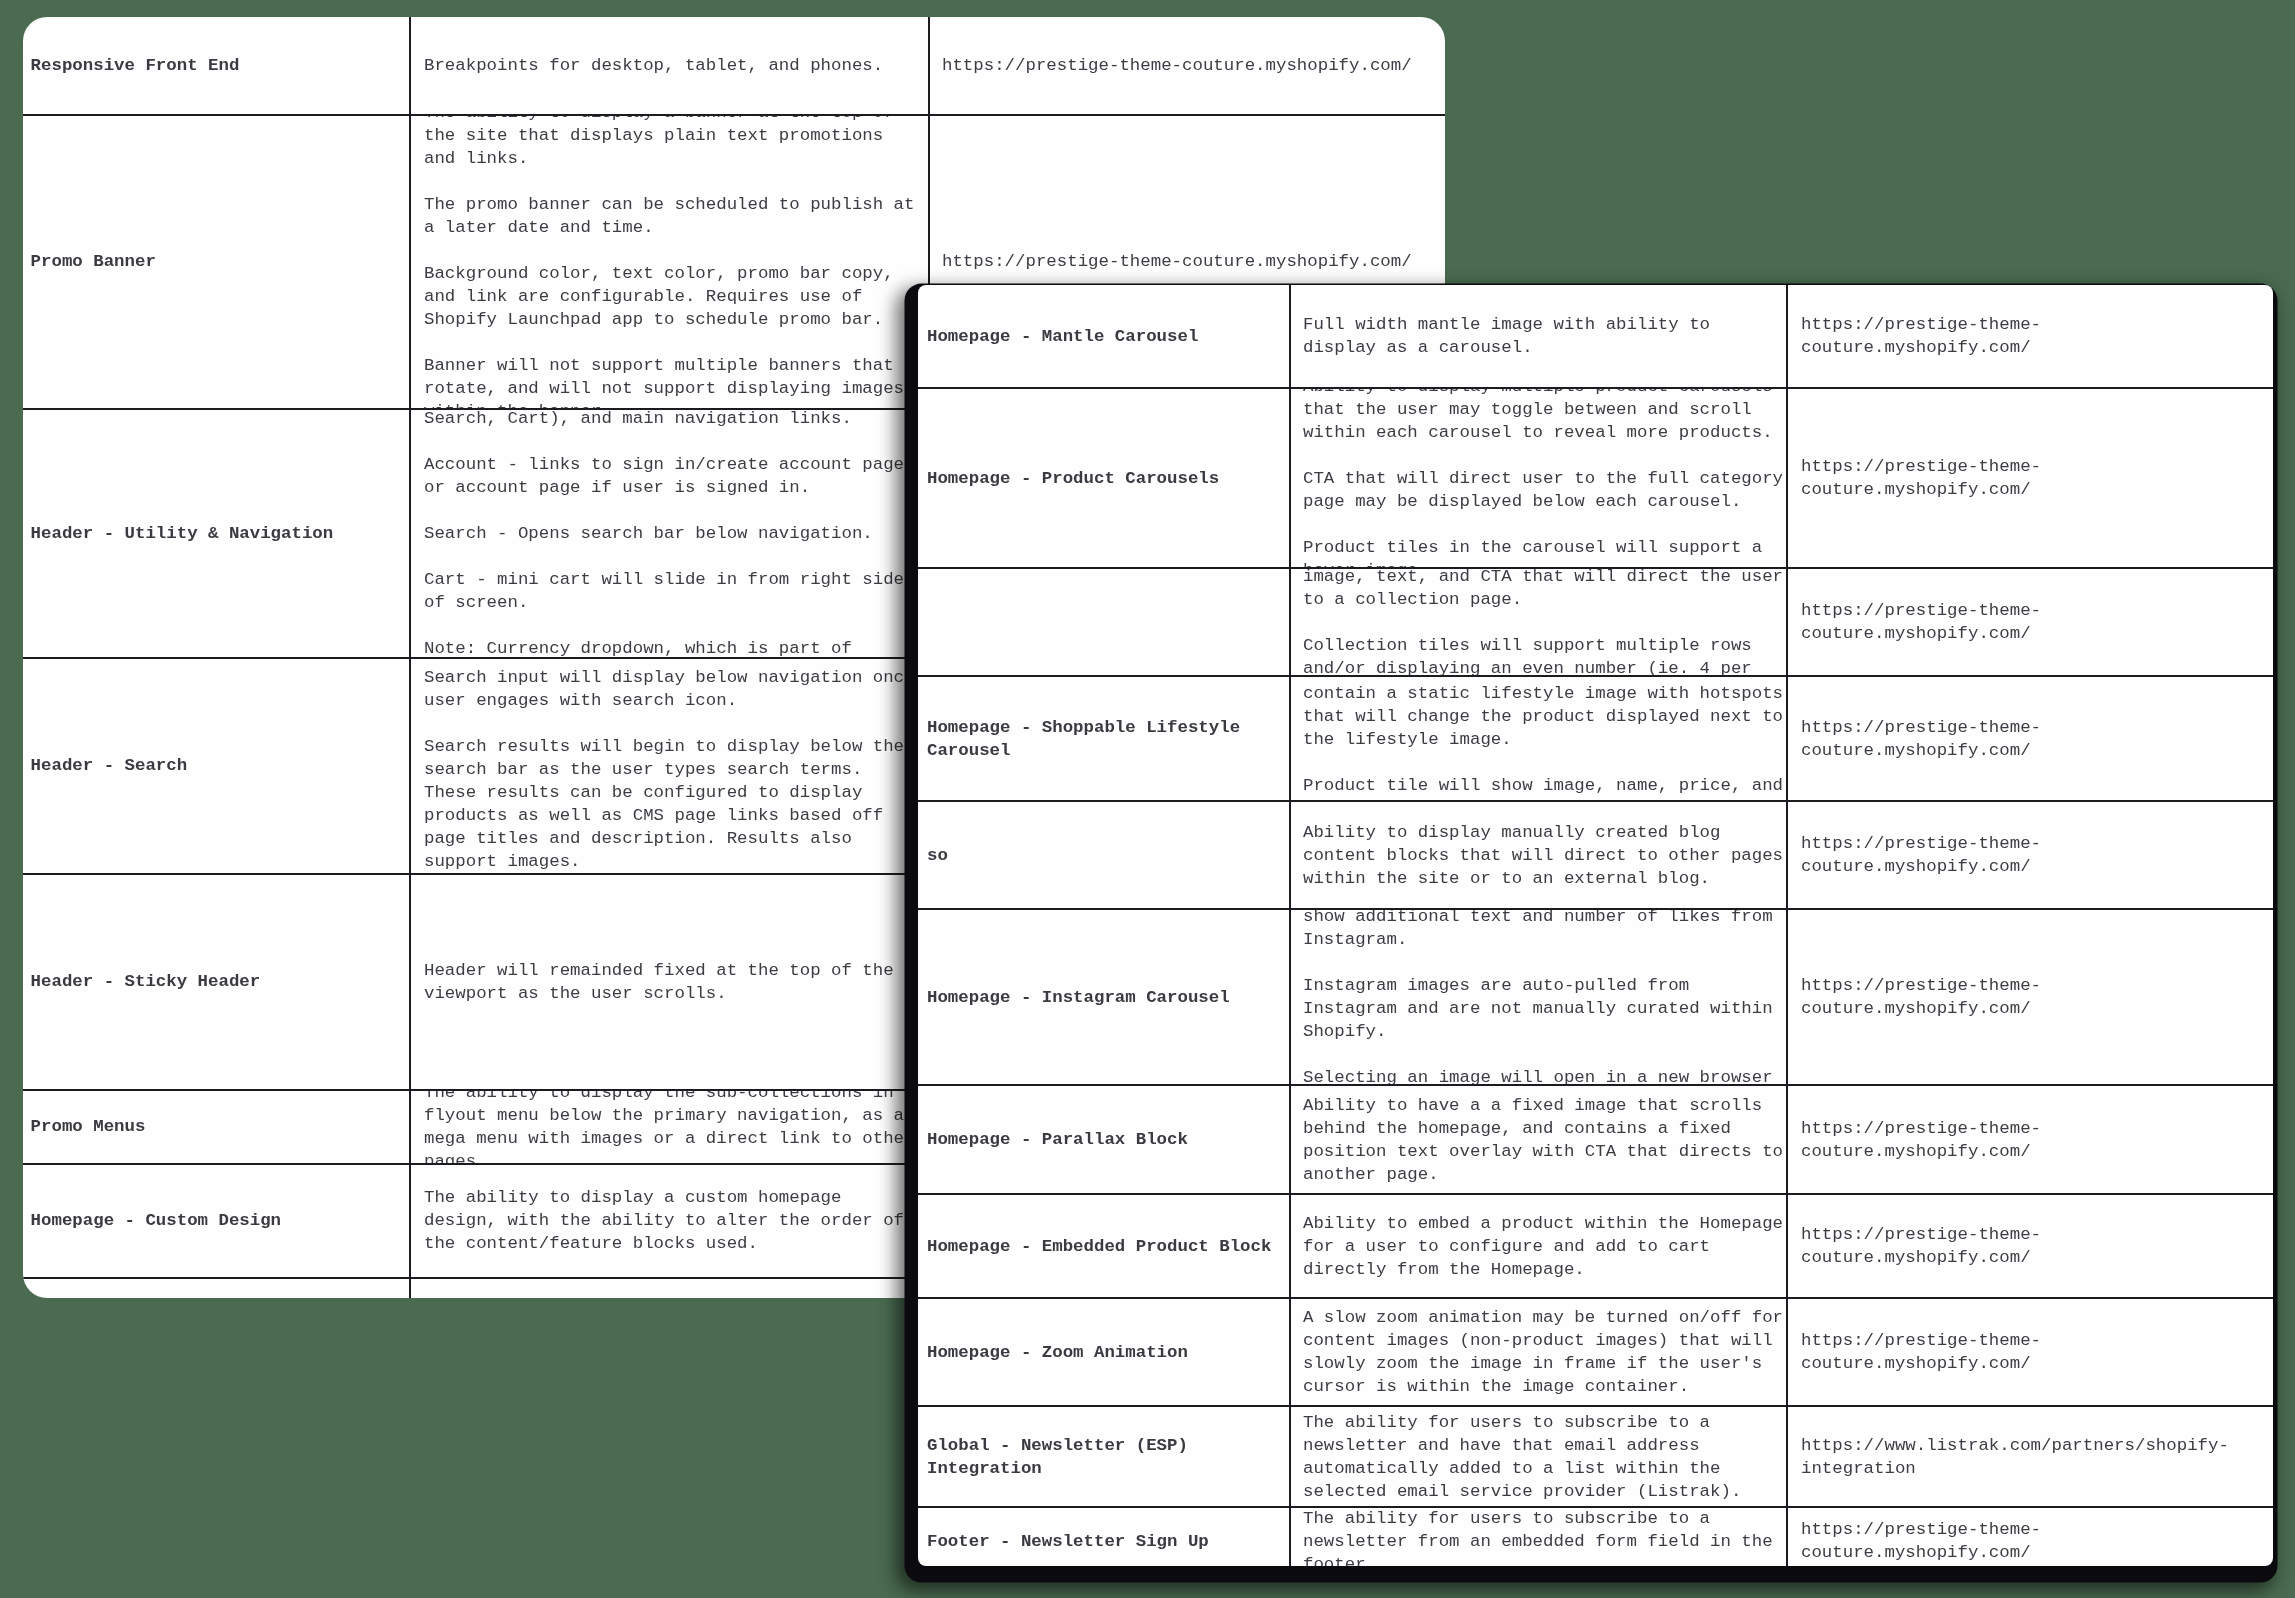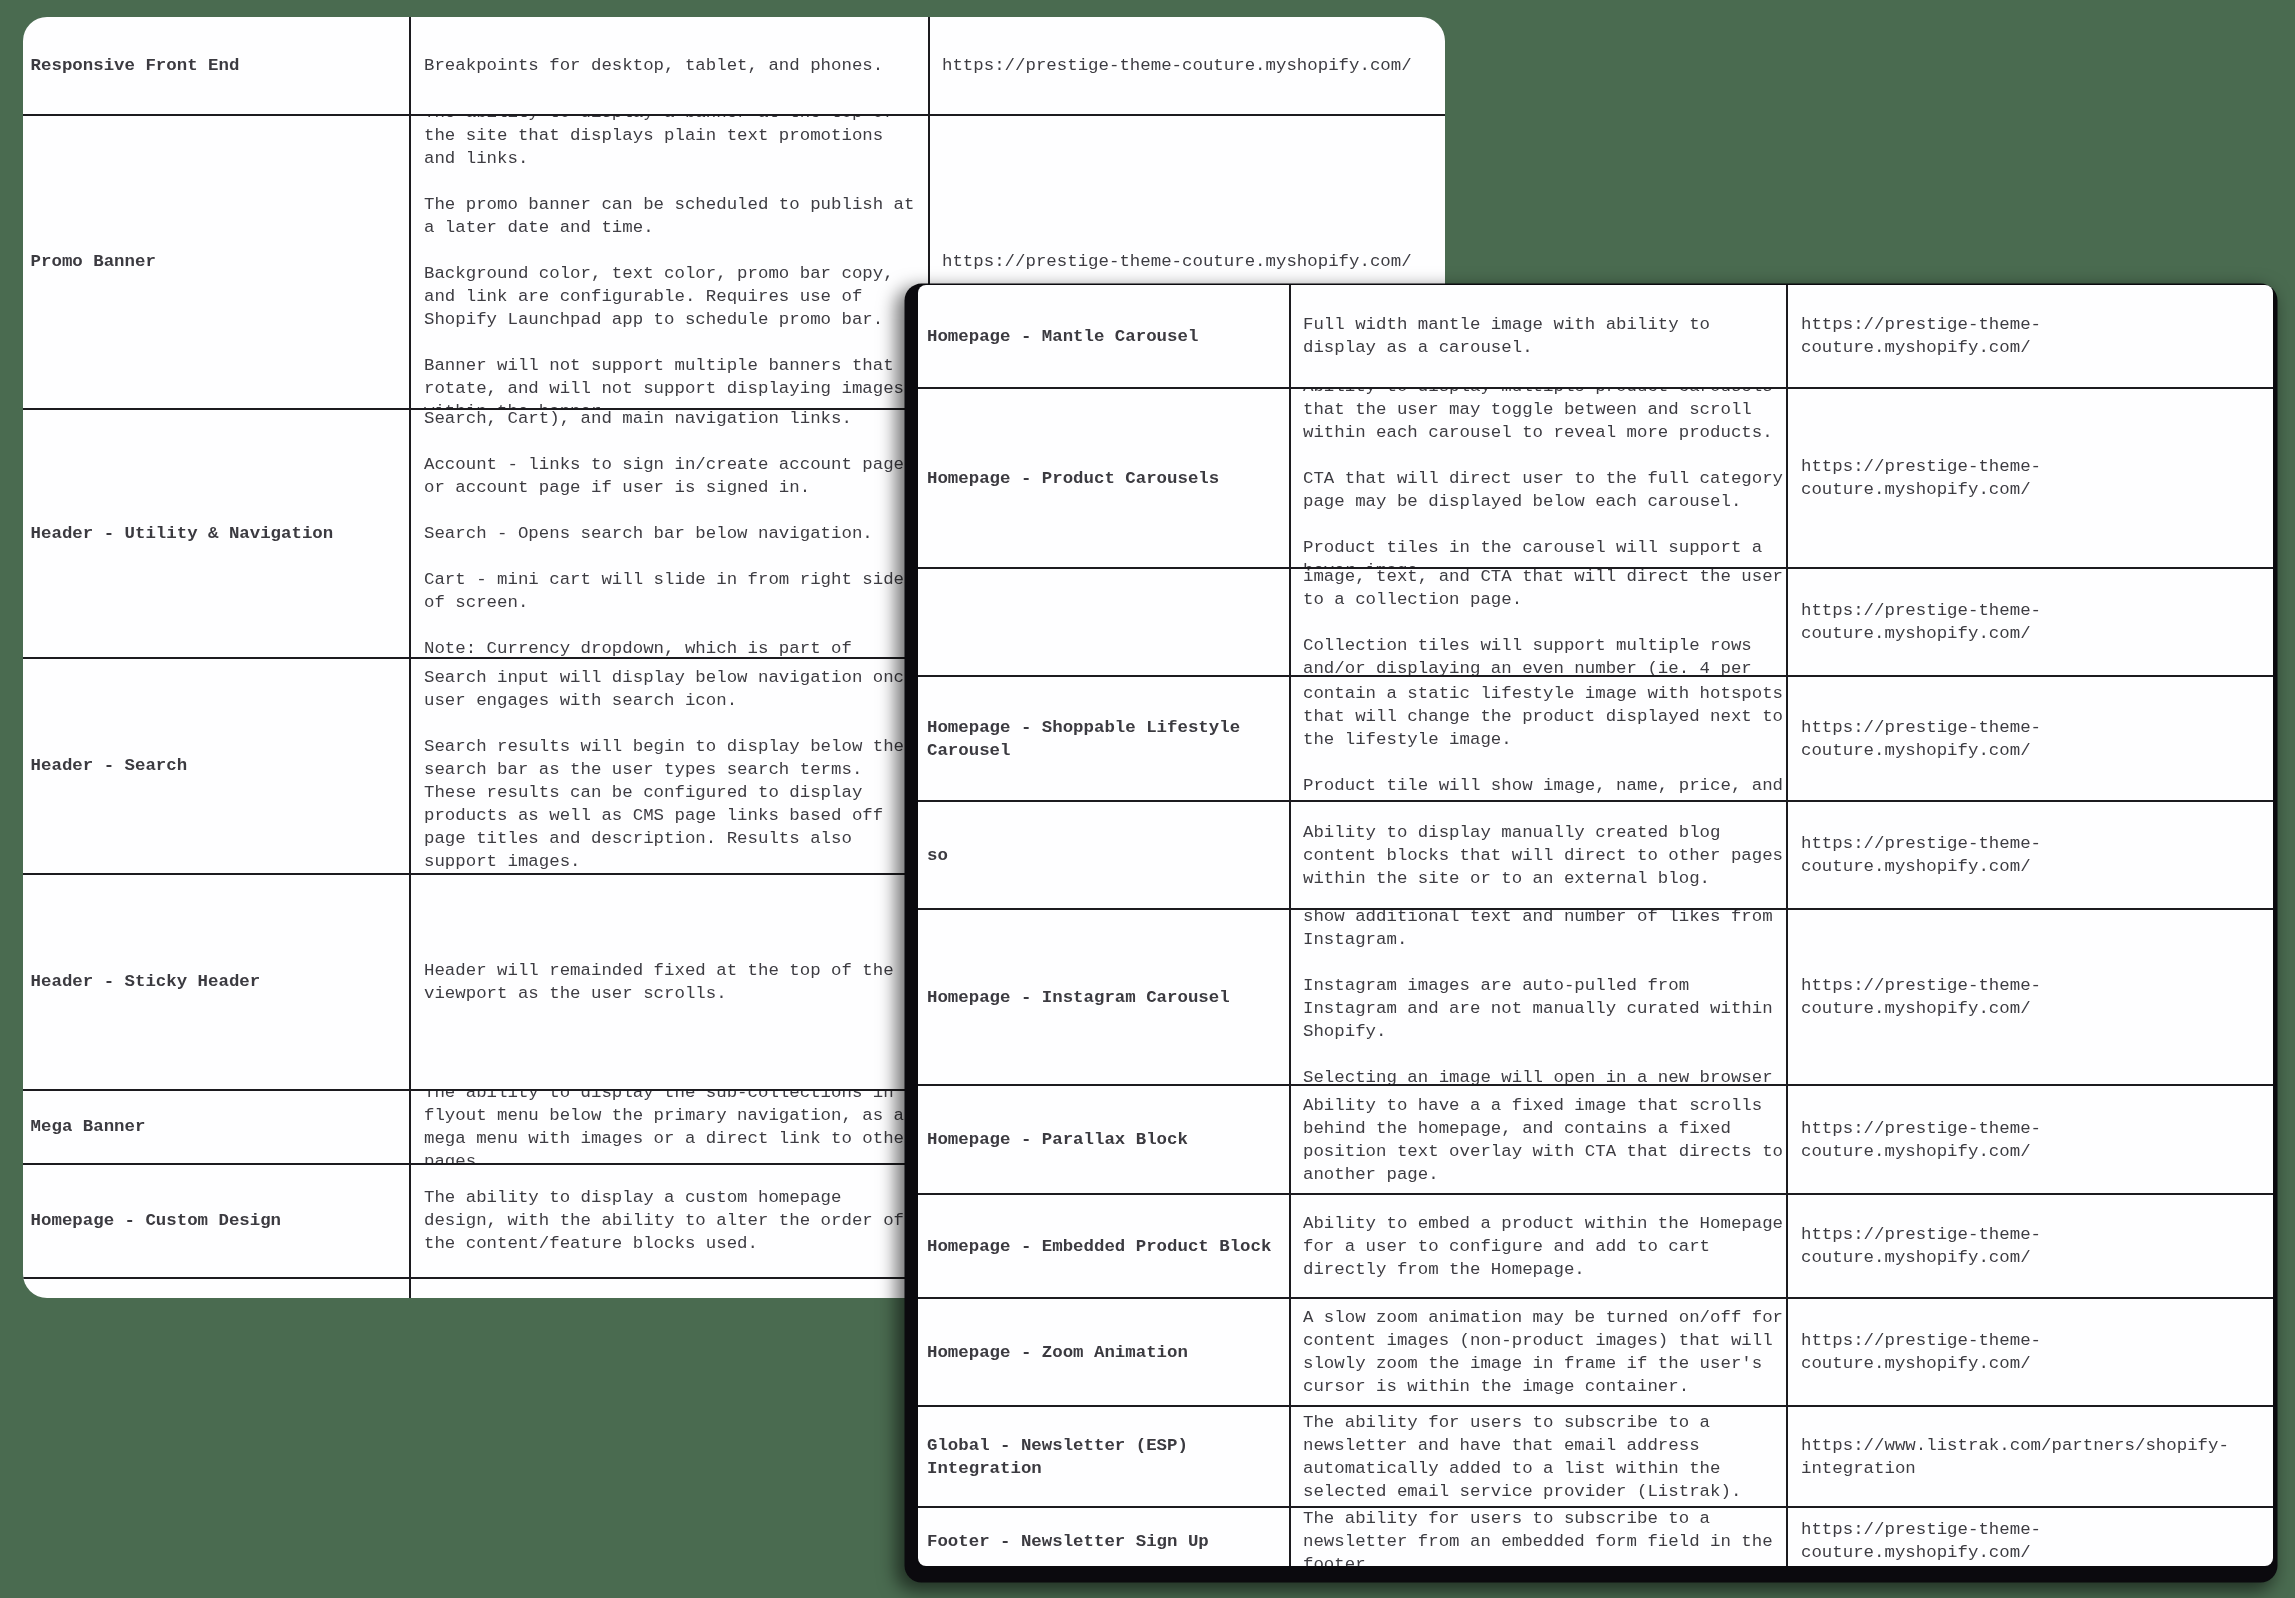--- a/index.html
+++ b/index.html
@@ -93,21 +93,21 @@
   </div>
 
   <div class="row" style="top:858px;height:216px">
     <div class="cell name" style="left:7.6px;width:375px">Header - Sticky Header</div>
     <div class="cell desc" style="left:401px;width:500px">
       <p>Header will remainded fixed at the top of the viewport as the user scrolls.</p>
     </div>
   </div>
 
   <div class="row" style="top:1074px;height:74px">
-    <div class="cell name" style="left:7.6px;width:375px">Mega Banner</div>
+    <div class="cell name" style="left:7.6px;width:375px">Promo Menus</div>
     <div class="cell desc" style="left:401px;width:500px">
       <p>The ability to display the sub-collections in a flyout menu below the primary navigation, as a mega menu with images or a direct link to other pages.</p>
     </div>
   </div>
 
   <div class="row" style="top:1148px;height:114px">
     <div class="cell name" style="left:7.6px;width:375px">Homepage - Custom Design</div>
     <div class="cell desc" style="left:401px;width:500px">
       <p>The ability to display a custom homepage design, with the ability to alter the order of the content/feature blocks used.</p>
     </div>

